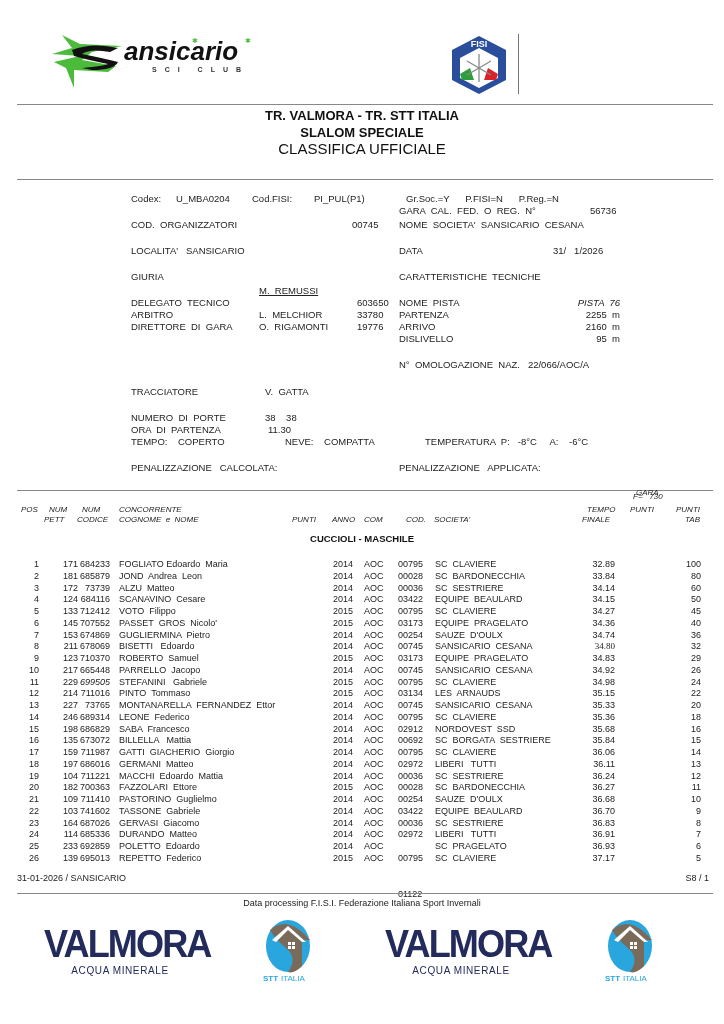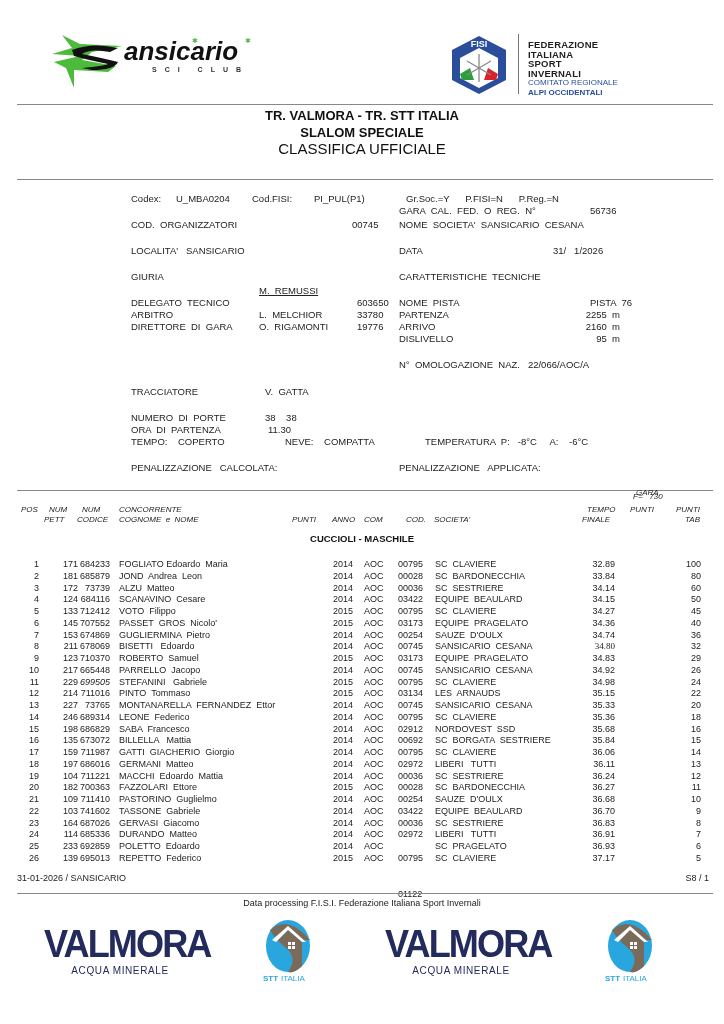--- a/index.html
+++ b/index.html
@@ -70,28 +70,20 @@
     <polygon points="12,40 22,34 26,46 14,46" fill="#2e9d3c"></polygon>
     <polygon points="50,40 40,34 36,46 48,46" fill="#d8232a"></polygon>
     <g stroke="#888" stroke-width="1.3" fill="none">
       <line x1="31" y1="20" x2="31" y2="48"></line>
       <line x1="19" y1="27" x2="43" y2="41"></line>
       <line x1="43" y1="27" x2="19" y2="41"></line>
     </g>
     <text x="31" y="13" text-anchor="middle" font-family="Liberation Sans, sans-serif" font-size="9" font-weight="bold" fill="#fff">FISI</text>
   </svg>
   <div class="fisi-divider"></div>
-  <div class="fisi-text">
-    <div class="b">FEDERAZIONE</div>
-    <div class="b">ITALIANA</div>
-    <div class="b">SPORT</div>
-    <div class="b">INVERNALI</div>
-    <div class="s">COMITATO REGIONALE</div>
-    <div class="sb">ALPI OCCIDENTALI</div>
-  </div>
 </div>
 
 <div class="hr" style="top:104px;"></div>
 
 <div class="title1">TR. VALMORA - TR. STT ITALIA</div>
 <div class="title2">SLALOM SPECIALE</div>
 <div class="title3">CLASSIFICA UFFICIALE</div>
 
 <div class="hr" style="top:179px;"></div>
 
@@ -118,21 +110,21 @@
 <div class="abs info" style="left:259px;top:285px;white-space:pre;text-decoration:underline;">M.  REMUSSI</div>
 <div class="abs info" style="left:357px;top:297px;">603650</div>
 <div class="abs info" style="left:131px;top:309px;white-space:pre;">ARBITRO</div>
 <div class="abs info" style="left:259px;top:309px;white-space:pre;">L.  MELCHIOR</div>
 <div class="abs info" style="left:357px;top:309px;">33780</div>
 <div class="abs info" style="left:131px;top:321px;white-space:pre;">DIRETTORE  DI  GARA</div>
 <div class="abs info" style="left:259px;top:321px;white-space:pre;">O.  RIGAMONTI</div>
 <div class="abs info" style="left:357px;top:321px;">19776</div>
 
 <div class="abs info" style="left:399px;top:297px;white-space:pre;">NOME  PISTA</div>
-<div class="abs info" style="right:92px;top:297px;white-space:pre;">PISTA  76</div>
+<div class="abs info" style="right:104px;top:297px;white-space:pre;font-style:italic;">PISTA  76</div>
 <div class="abs info" style="left:399px;top:309px;">PARTENZA</div>
 <div class="abs info" style="right:104px;top:309px;white-space:pre;">2255  m</div>
 <div class="abs info" style="left:399px;top:321px;">ARRIVO</div>
 <div class="abs info" style="right:104px;top:321px;white-space:pre;">2160  m</div>
 <div class="abs info" style="left:399px;top:333px;">DISLIVELLO</div>
 <div class="abs info" style="right:104px;top:333px;white-space:pre;">95  m</div>
 
 <div class="abs info" style="left:399px;top:359px;white-space:pre;">N°  OMOLOGAZIONE  NAZ.   22/066/AOC/A</div>
 
 <div class="abs info" style="left:131px;top:386px;">TRACCIATORE</div>

